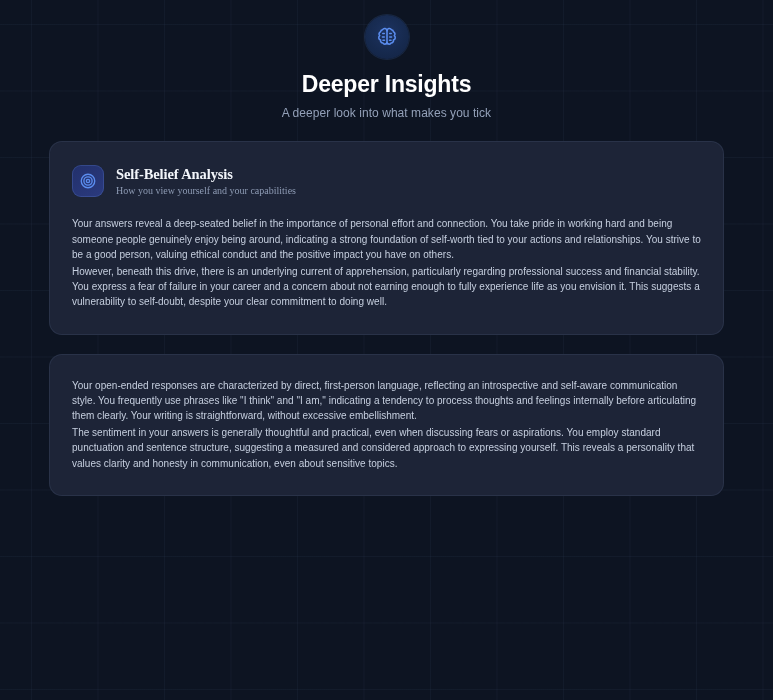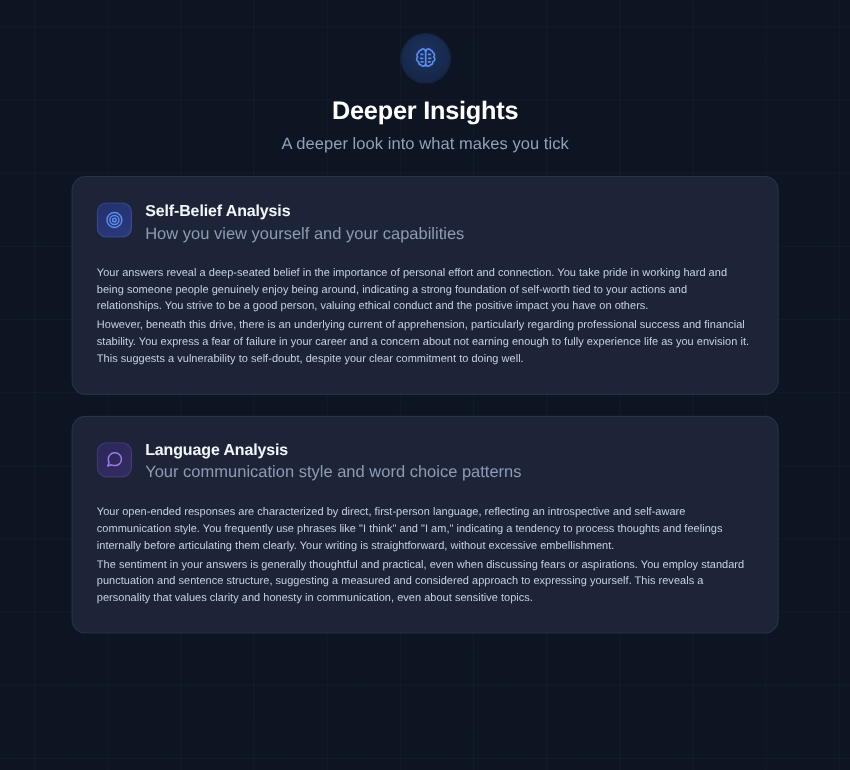--- a/index.html
+++ b/index.html
@@ -28,21 +28,21 @@
     background-position: 31px 24px;
     pointer-events: none;
     z-index: 0;
   }
 
   #page {
     position: relative;
     z-index: 1;
     width: 773px;
     height: 700px;
-    padding: 16px;
+    padding: 0;
   }
 
   
   .header {
     text-align: center;
     padding-top: 15px;
   }
 
   .hero-icon-wrap {
     width: 44px;
@@ -60,21 +60,21 @@
   .page-title {
     font-size: 23px;
     font-weight: bold;
     color: #ffffff;
     letter-spacing: -0.2px;
     line-height: 1.15;
   }
 
   .page-subtitle {
     margin-top: 9px;
-    font-size: 15px;
+    font-size: 12px;
     color: #93a0b8;
     letter-spacing: 0.05px;
   }
 
   
   .cards {
     margin-top: 21px;
     padding: 0 49px;
   }
 
@@ -82,23 +82,24 @@
     background-color: #1d2437;
     border: 1px solid rgba(125,150,195,0.13);
     border-radius: 13px;
     padding: 23px 22px 24px 22px;
   }
 
   .card + .card { margin-top: 19px; }
 
   .card-header {
     display: flex;
-    align-items: flex-start;
+    align-items: center;
     gap: 12px;
     margin-bottom: 19px;
+    font-family: Liberation Serif, serif;
   }
 
   .card-icon {
     width: 32px;
     height: 32px;
     min-width: 32px;
     border-radius: 9px;
     display: flex;
     align-items: center;
     justify-content: center;
@@ -117,21 +118,21 @@
 
   .card-title {
     font-size: 14.5px;
     font-weight: bold;
     color: #f2f5fa;
     letter-spacing: -0.1px;
     line-height: 1.2;
   }
 
   .card-subtitle {
-    font-size: 15px;
+    font-size: 10px;
     color: #8e9bb4;
     line-height: 1.2;
   }
 
   .card-body p {
     font-size: 10px;
     line-height: 1.52;
     color: #c6cfdf;
     letter-spacing: 0.02px;
   }
@@ -176,31 +177,20 @@
           <div class="card-subtitle">How you view yourself and your capabilities</div>
         </div>
       </div>
       <div class="card-body">
         <p>Your answers reveal a deep-seated belief in the importance of personal effort and connection. You take pride in working hard and being someone people genuinely enjoy being around, indicating a strong foundation of self-worth tied to your actions and relationships. You strive to be a good person, valuing ethical conduct and the positive impact you have on others.</p>
         <p>However, beneath this drive, there is an underlying current of apprehension, particularly regarding professional success and financial stability. You express a fear of failure in your career and a concern about not earning enough to fully experience life as you envision it. This suggests a vulnerability to self-doubt, despite your clear commitment to doing well.</p>
       </div>
     </section>
 
     <section class="card">
-      <div class="card-header">
-        <div class="card-icon icon-purple">
-          <svg width="18" height="18" viewBox="0 0 24 24" fill="none" stroke="#9b7ce8" stroke-width="1.8" stroke-linecap="round" stroke-linejoin="round">
-            <path d="M20.5 11.3a7.7 7.7 0 0 1-8.3 7.7 8.6 8.6 0 0 1-3.6-.9L4 19.5l1.5-4.3a7.7 7.7 0 0 1-.9-3.6 7.7 7.7 0 0 1 7.7-8.1h.5a7.7 7.7 0 0 1 7.7 7.3z"></path>
-          </svg>
-        </div>
-        <div class="card-titles">
-          <div class="card-title">Language Analysis</div>
-          <div class="card-subtitle">Your communication style and word choice patterns</div>
-        </div>
-      </div>
       <div class="card-body">
         <p>Your open-ended responses are characterized by direct, first-person language, reflecting an introspective and self-aware communication style. You frequently use phrases like "I think" and "I am," indicating a tendency to process thoughts and feelings internally before articulating them clearly. Your writing is straightforward, without excessive embellishment.</p>
         <p>The sentiment in your answers is generally thoughtful and practical, even when discussing fears or aspirations. You employ standard punctuation and sentence structure, suggesting a measured and considered approach to expressing yourself. This reveals a personality that values clarity and honesty in communication, even about sensitive topics.</p>
       </div>
     </section>
 
   </div>
 </div>
 
 </body></html>

